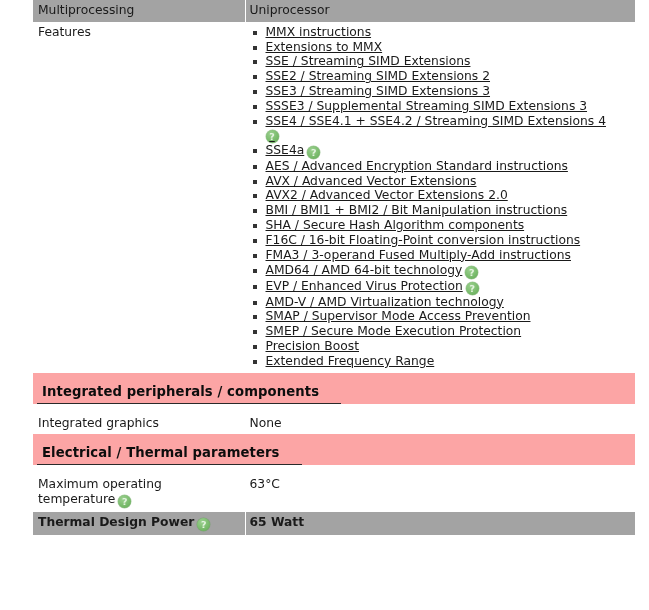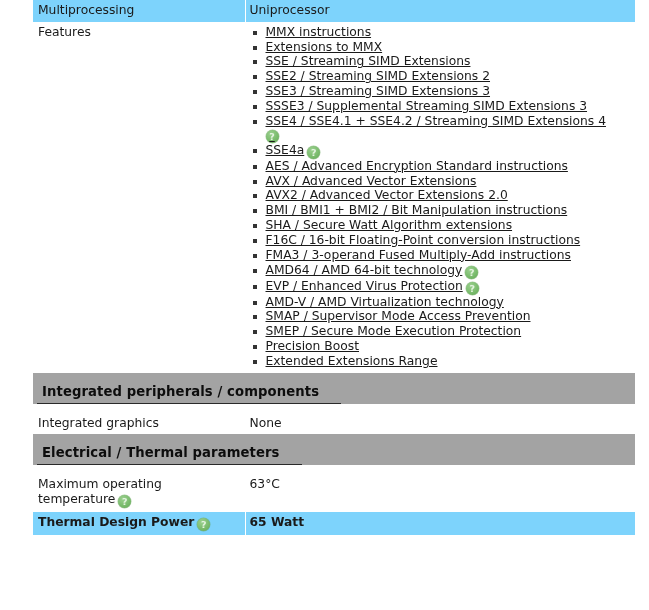--- a/index.html
+++ b/index.html
@@ -43,30 +43,30 @@
   }
 
   .spec-table td.label {
     padding-left: 5px;
   }
   .spec-table td.value {
     padding-left: 4px;
     border-left: 1px solid #ffffff;
   }
 
-  tr.shaded td { background: #7dd3fc; }
+  tr.shaded td { background: #a3a3a3; }
   tr.plain  td { background: #ffffff; }
 
   tr.bold-row td {
     font-weight: bold;
   }
 
   
   tr.section-row td {
-    background: #a3a3a3;
+    background: #fca5a5;
     padding: 0;
   }
   .section-head {
     display: inline-block;
     font-weight: bold;
     font-size: 13.2px;
     color: #0d0d0d;
     letter-spacing: 0.1px;
     padding: 12px 22px 3px 5px;
     margin: 0 0 0 4px;
@@ -151,30 +151,30 @@
             <li><span>SSE / Streaming SIMD Extensions</span></li>
             <li><span>SSE2 / Streaming SIMD Extensions 2</span></li>
             <li><span>SSE3 / Streaming SIMD Extensions 3</span></li>
             <li><span>SSSE3 / Supplemental Streaming SIMD Extensions 3</span></li>
             <li class="badge-below"><span>SSE4 / SSE4.1 + SSE4.2 / Streaming SIMD Extensions 4</span><span class="help">?</span></li>
             <li><span>SSE4a</span><span class="help">?</span></li>
             <li><span>AES / Advanced Encryption Standard instructions</span></li>
             <li><span>AVX / Advanced Vector Extensions</span></li>
             <li><span>AVX2 / Advanced Vector Extensions 2.0</span></li>
             <li><span>BMI / BMI1 + BMI2 / Bit Manipulation instructions</span></li>
-            <li><span>SHA / Secure Watt Algorithm extensions</span></li>
+            <li><span>SHA / Secure Hash Algorithm components</span></li>
             <li><span>F16C / 16-bit Floating-Point conversion instructions</span></li>
             <li><span>FMA3 / 3-operand Fused Multiply-Add instructions</span></li>
             <li><span>AMD64 / AMD 64-bit technology</span><span class="help">?</span></li>
             <li><span>EVP / Enhanced Virus Protection</span><span class="help">?</span></li>
             <li><span>AMD-V / AMD Virtualization technology</span></li>
             <li><span>SMAP / Supervisor Mode Access Prevention</span></li>
             <li><span>SMEP / Secure Mode Execution Protection</span></li>
             <li><span>Precision Boost</span></li>
-            <li><span>Extended Extensions Range</span></li>
+            <li><span>Extended Frequency Range</span></li>
           </ul>
         </td>
       </tr>
 
 
       <tr class="section-row">
         <td colspan="2">
           <span class="section-head">Integrated peripherals / components</span>
         </td>
       </tr>

